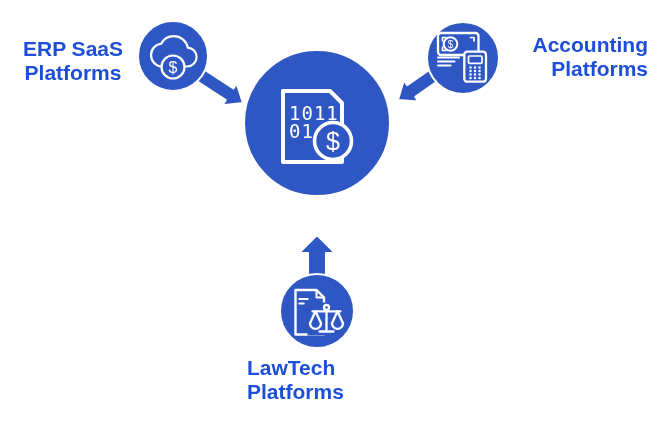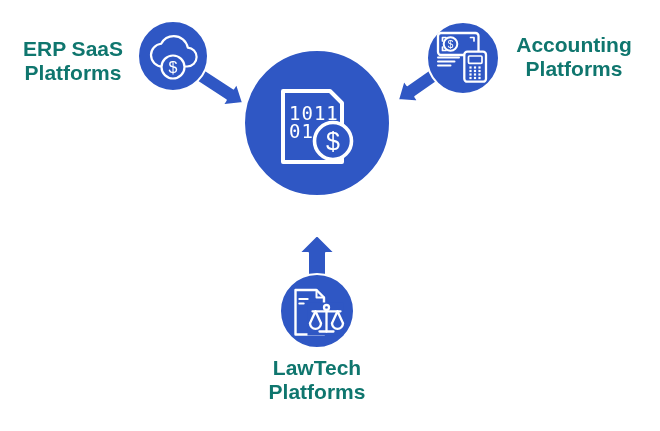--- a/index.html
+++ b/index.html
@@ -15,25 +15,25 @@
   #erp-circle{left:137px;top:20px;width:72px;height:72px;}
   #accounting-circle{left:426px;top:21px;width:74px;height:74px;}
   #center-circle{left:243px;top:49px;width:148px;height:148px;}
   #lawtech-circle{left:279px;top:273px;width:76px;height:76px;}
   
   .ic{stroke:#ffffff;fill:none;stroke-linecap:round;stroke-linejoin:round;}
   .ic-fill{fill:#2f57c4;stroke:#ffffff;}
   .ic-text{fill:#ffffff;stroke:none;font-family:"Liberation Sans",sans-serif;}
   .ic-mono{fill:#ffffff;stroke:none;font-family:"DejaVu Sans Mono",monospace;}
   
-  .node-label{position:absolute;z-index:3;color:#0f766e;font-weight:700;font-size:21px;
+  .node-label{position:absolute;z-index:3;color:#1d4ed8;font-weight:700;font-size:21px;
               line-height:23.5px;letter-spacing:0px;}
   #erp-label{left:9px;top:37px;width:128px;text-align:center;}
-  #accounting-label{left:500px;top:33px;width:148px;text-align:center;}
-  #lawtech-label{left:247px;top:356px;width:140px;text-align:center;}
+  #accounting-label{left:500px;top:33px;width:148px;text-align:right;}
+  #lawtech-label{left:247px;top:356px;width:140px;text-align:left;}
 </style>
 </head>
 <body>
 
 <div id="canvas">
 
   <svg id="arrows" width="660" height="431" viewBox="0 0 660 431">
     <path class="arrow" d="M193.2,78.9 L225.8,100.2 L222.5,105.2 L243,103 L236.7,83.4 L233.4,88.4 L200.8,67.1 Z"></path>
     <path class="arrow" d="M435.5,65.4 L407.2,85.1 L403.8,80.2 L398,100 L418.6,101.6 L415.2,96.7 L443.5,77 Z"></path>
     <path class="arrow" d="M308,277 L308,253 L299,253 L317,235 L335,253 L326,253 L326,277 Z"></path>

